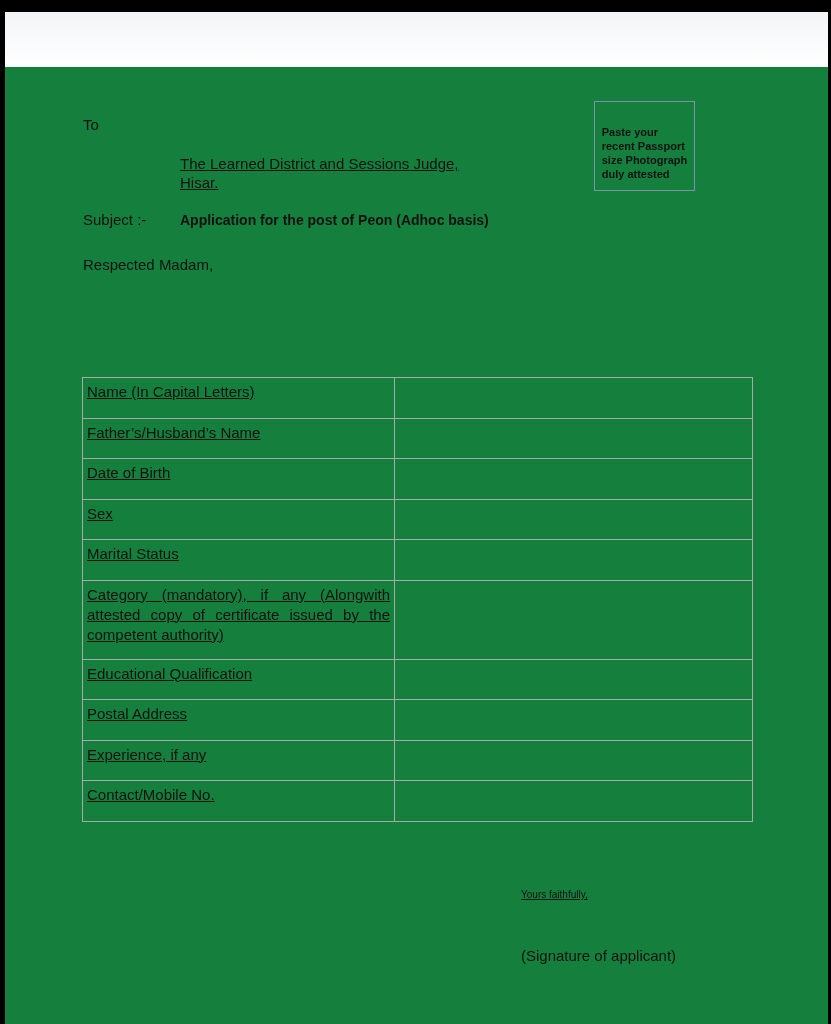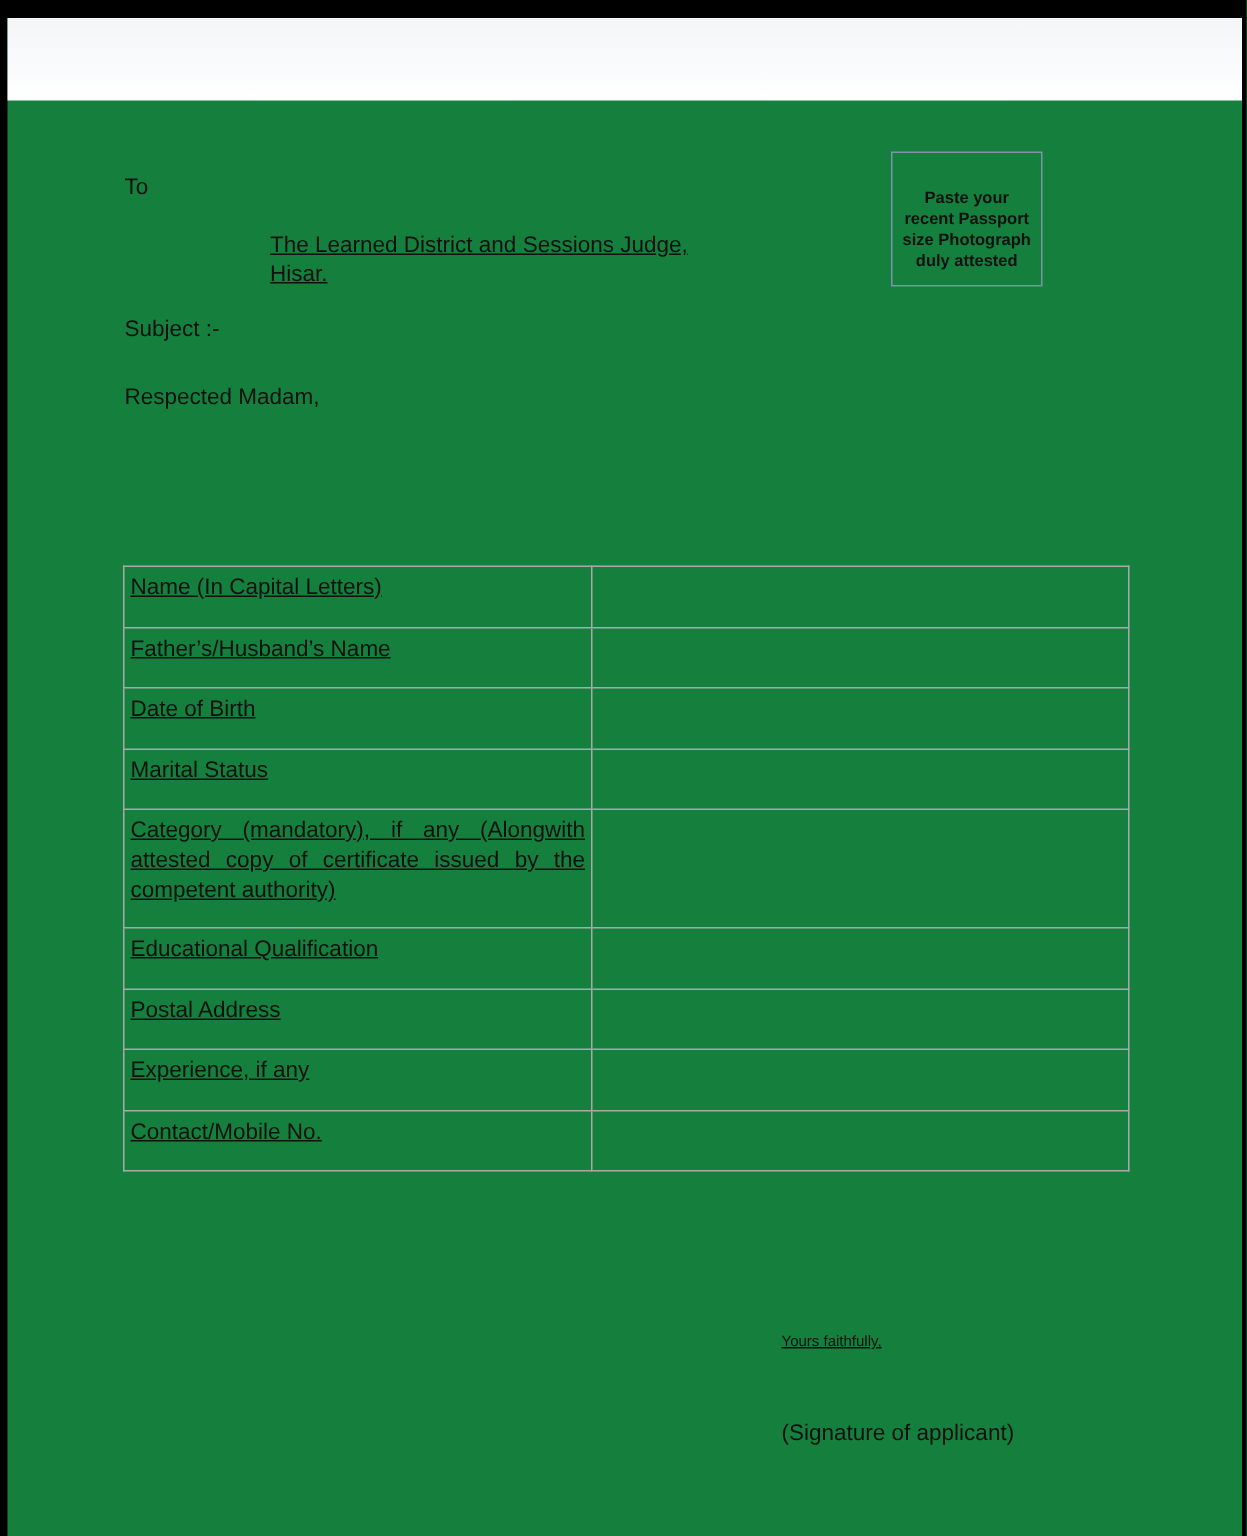--- a/index.html
+++ b/index.html
@@ -16,21 +16,21 @@
   .top-fade {
     position: absolute; left: 0; top: 0; width: 100%; height: 55px;
     background: linear-gradient(#f4f5f7, #fafbfc 60%, #ffffff);
   }
   .abs { position: absolute; }
   .to { left: 78px; top: 104px; font-size: 15px; }
   .addressee { left: 175px; top: 142px; font-size: 15px; line-height: 19px; text-decoration: underline; }
   .photo-box {
     left: 589px; top: 89px; width: 101px; height: 90px;
     border: 1.5px solid #7d93ab; box-sizing: border-box;
-    display: flex; align-items: center; justify-content: center; text-align: center;
+    display: flex; align-items: center; justify-content: center; 
     font-weight: bold; font-size: 11px; line-height: 14px; padding-top: 14px;
   }
   .subject-label { left: 78px; top: 199px; font-size: 15px; }
   .subject-text { left: 175px; top: 200px; font-size: 14px; font-weight: bold; }
   .salutation { left: 78px; top: 244px; font-size: 15px; }
   .body-para {
     left: 78px; top: 280px; width: 663px; font-size: 15px; line-height: 29px;
     text-align: justify; text-align-last: left;
   }
   .body-para .indent { display: inline-block; width: 96px; }
@@ -63,36 +63,41 @@
   <div class="abs photo-box">
     <div>
       <div>Paste your</div>
       <div>recent Passport</div>
       <div>size Photograph</div>
       <div>duly attested</div>
     </div>
   </div>
 
   <div class="abs subject-label">Subject :-</div>
+  <div class="abs subject-text">Application for the post of Peon (Adhoc basis)</div>
 
   <div class="abs salutation">Respected Madam,</div>
 
 
   <table class="bio">
     <tbody>
       <tr>
         <td class="label">Name (In Capital Letters)</td>
         <td></td>
       </tr>
       <tr>
         <td class="label">Father’s/Husband’s Name</td>
         <td></td>
       </tr>
       <tr>
         <td class="label">Date of Birth</td>
+        <td></td>
+      </tr>
+      <tr>
+        <td class="label">Sex</td>
         <td></td>
       </tr>
       <tr>
         <td class="label">Marital Status</td>
         <td></td>
       </tr>
       <tr>
         <td class="label tall">Category (mandatory), if any (Alongwith attested copy of certificate issued by the competent authority)</td>
         <td></td>
       </tr>

